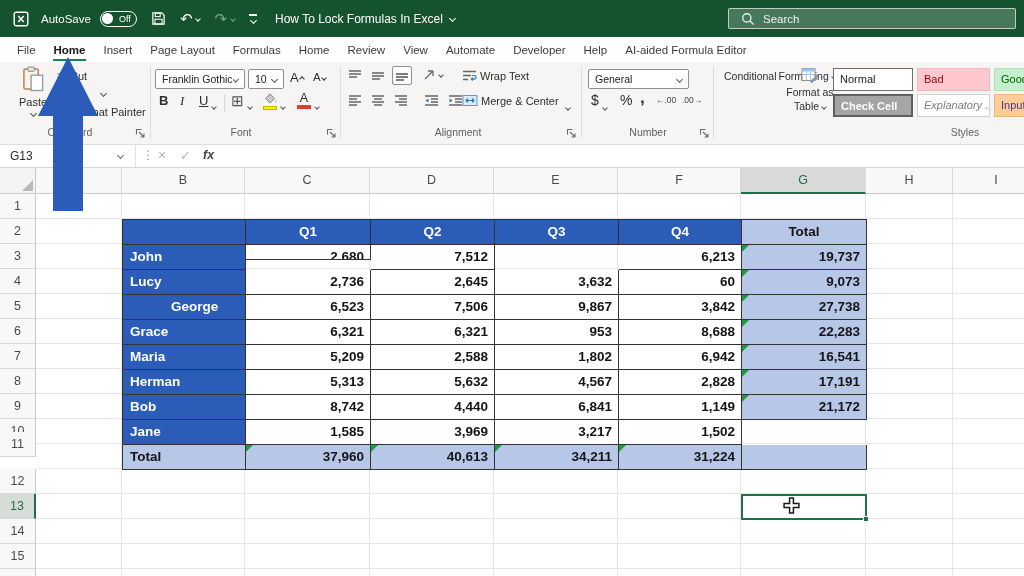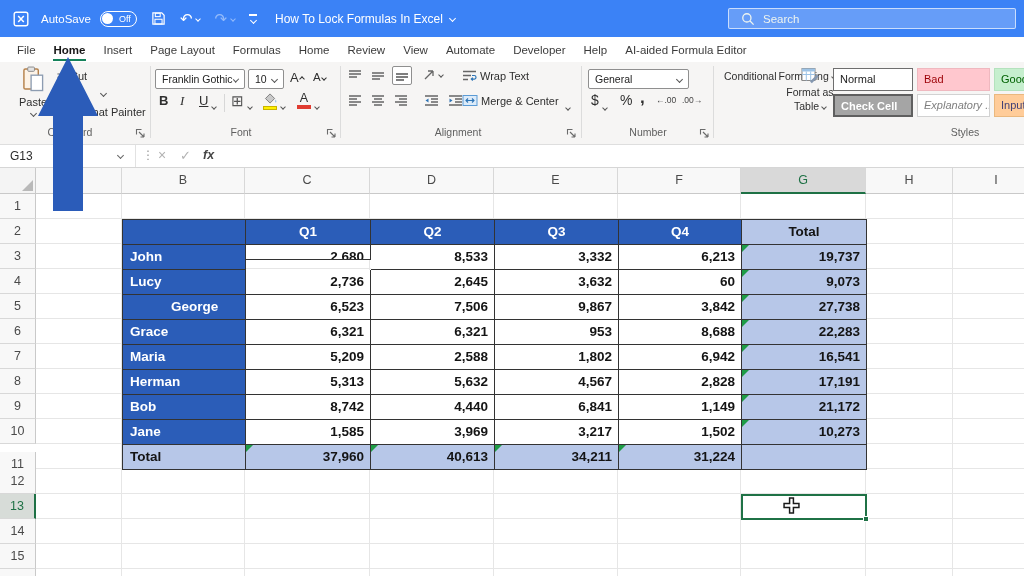--- a/index.html
+++ b/index.html
@@ -5,21 +5,21 @@
   * { box-sizing: border-box; margin:0; padding:0; }
   html,body { width:1024px; height:576px; overflow:hidden; }
   body { font-family:"Liberation Sans", sans-serif; background:#fff; }
   .app { position:relative; width:1024px; height:576px; overflow:hidden; background:#fff; }
 
   
   .chev { display:inline-block; width:5px; height:5px; border-right:1.4px solid currentColor; border-bottom:1.4px solid currentColor; transform:rotate(45deg); vertical-align:middle; }
   .chev.up { transform:rotate(-135deg); }
 
   
-  .titlebar { position:absolute; left:0; top:0; width:1024px; height:37px; background:#3b82f6; color:#fff; display:flex; align-items:center; }
+  .titlebar { position:absolute; left:0; top:0; width:1024px; height:37px; background:#14532d; color:#fff; display:flex; align-items:center; }
   .tb-icon { margin-left:13px; display:inline-flex; }
   .tb-autosave { margin-left:12px; font-size:11.5px; }
   .toggle { margin-left:9px; width:37px; height:16px; border:1px solid #fff; border-radius:9px; position:relative; display:inline-block; cursor:pointer; }
   .toggle .knob { position:absolute; left:1.5px; top:1.5px; width:11px; height:11px; border-radius:50%; background:#fff; }
   .toggle .off { position:absolute; right:5px; top:2px; font-size:9px; color:#fff; }
   .tb-btn { margin-left:14px; display:inline-flex; align-items:center; color:#fff; font-size:15px; line-height:1; }
   .tb-btn .chev { width:4px; height:4px; margin-left:4px; }
   .tb-btn.dim { opacity:.45; }
   .qat-split { margin-left:14px; display:inline-flex; flex-direction:column; align-items:center; }
   .qat-split i { display:block; width:8px; height:1.5px; background:#fff; margin-bottom:2px; }
@@ -386,21 +386,21 @@
       <div class="rowhead" style="top: 26px;">1</div>
       <div class="rowhead" style="top: 51px;">2</div>
       <div class="rowhead" style="top: 76px;">3</div>
       <div class="rowhead" style="top: 101px;">4</div>
       <div class="rowhead" style="top: 126px;">5</div>
       <div class="rowhead" style="top: 151px;">6</div>
       <div class="rowhead" style="top: 176px;">7</div>
       <div class="rowhead" style="top: 201px;">8</div>
       <div class="rowhead" style="top: 226px;">9</div>
       <div class="rowhead" style="top: 251px;">10</div>
-      <div class="rowhead" style="top: 284px;">11</div>
+      <div class="rowhead" style="top: 264px;">11</div>
       <div class="rowhead" style="top: 301px;">12</div>
       <div class="rowhead active" style="top: 326px;">13</div>
       <div class="rowhead" style="top: 351px;">14</div>
       <div class="rowhead" style="top: 376px;">15</div>
       <div class="rowhead" style="top: 401px;">16</div>
       <div class="vline" style="left: 121px;"></div>
       <div class="vline" style="left: 244px;"></div>
       <div class="vline" style="left: 369px;"></div>
       <div class="vline" style="left: 493px;"></div>
       <div class="vline" style="left: 617px;"></div>
@@ -424,22 +424,21 @@
       <div class="hline" style="top: 400px;"></div>
       <div class="xtable">
         <div class="tcell hdr" style="left: 0px; top: 0px; width: 123px; height: 25px;"></div>
         <div class="tcell hdr" style="left: 123px; top: 0px; width: 125px; height: 25px;">Q1</div>
         <div class="tcell hdr" style="left: 248px; top: 0px; width: 124px; height: 25px;">Q2</div>
         <div class="tcell hdr" style="left: 372px; top: 0px; width: 124px; height: 25px;">Q3</div>
         <div class="tcell hdr" style="left: 496px; top: 0px; width: 123px; height: 25px;">Q4</div>
         <div class="tcell total c" style="left: 619px; top: 0px; width: 125px; height: 25px;">Total</div>
         <div class="tcell name" style="left: 0px; top: 25px; width: 123px; height: 25px;">John</div>
         <div class="tcell num" style="left: 123px; top: 25px; width: 125px; height: 15px;">2,680</div>
-        <div class="tcell num" style="left: 248px; top: 25px; width: 124px; height: 25px;">8,533</div>
-        <div class="tcell num" style="left: 372px; top: 25px; width: 124px; height: 25px;">3,332</div>
+        <div class="tcell num" style="left: 248px; top: 25px; width: 124px; height: 25px;">7,512</div>
         <div class="tcell num" style="left: 496px; top: 25px; width: 123px; height: 25px;">6,213</div>
         <div class="tcell total num" style="left: 619px; top: 25px; width: 125px; height: 25px;">19,737<div class="flag"></div></div>
         <div class="tcell name" style="left: 0px; top: 50px; width: 123px; height: 25px;">Lucy</div>
         <div class="tcell num" style="left: 123px; top: 50px; width: 125px; height: 25px;">2,736</div>
         <div class="tcell num" style="left: 248px; top: 50px; width: 124px; height: 25px;">2,645</div>
         <div class="tcell num" style="left: 372px; top: 50px; width: 124px; height: 25px;">3,632</div>
         <div class="tcell num" style="left: 496px; top: 50px; width: 123px; height: 25px;">60</div>
         <div class="tcell total num" style="left: 619px; top: 50px; width: 125px; height: 25px;">9,073<div class="flag"></div></div>
         <div class="tcell name" style="left: 0px; top: 75px; width: 123px; height: 25px; padding-left: 48px;">George</div>
         <div class="tcell num" style="left: 123px; top: 75px; width: 125px; height: 25px;">6,523</div>
@@ -469,21 +468,20 @@
         <div class="tcell num" style="left: 123px; top: 175px; width: 125px; height: 25px;">8,742</div>
         <div class="tcell num" style="left: 248px; top: 175px; width: 124px; height: 25px;">4,440</div>
         <div class="tcell num" style="left: 372px; top: 175px; width: 124px; height: 25px;">6,841</div>
         <div class="tcell num" style="left: 496px; top: 175px; width: 123px; height: 25px;">1,149</div>
         <div class="tcell total num" style="left: 619px; top: 175px; width: 125px; height: 25px;">21,172<div class="flag"></div></div>
         <div class="tcell name" style="left: 0px; top: 200px; width: 123px; height: 25px;">Jane</div>
         <div class="tcell num" style="left: 123px; top: 200px; width: 125px; height: 25px;">1,585</div>
         <div class="tcell num" style="left: 248px; top: 200px; width: 124px; height: 25px;">3,969</div>
         <div class="tcell num" style="left: 372px; top: 200px; width: 124px; height: 25px;">3,217</div>
         <div class="tcell num" style="left: 496px; top: 200px; width: 123px; height: 25px;">1,502</div>
-        <div class="tcell total num" style="left: 619px; top: 200px; width: 125px; height: 25px;">10,273<div class="flag"></div></div>
         <div class="tcell total lbl" style="left: 0px; top: 225px; width: 123px; height: 25px;">Total</div>
         <div class="tcell total num" style="left: 123px; top: 225px; width: 125px; height: 25px;">37,960<div class="flag"></div></div>
         <div class="tcell total num" style="left: 248px; top: 225px; width: 124px; height: 25px;">40,613<div class="flag"></div></div>
         <div class="tcell total num" style="left: 372px; top: 225px; width: 124px; height: 25px;">34,211<div class="flag"></div></div>
         <div class="tcell total num" style="left: 496px; top: 225px; width: 123px; height: 25px;">31,224<div class="flag"></div></div>
         <div class="tcell total num" style="left: 619px; top: 225px; width: 125px; height: 25px;"></div>
       </div>
       <div class="selbox">
         <div class="handle"></div>
       </div>

